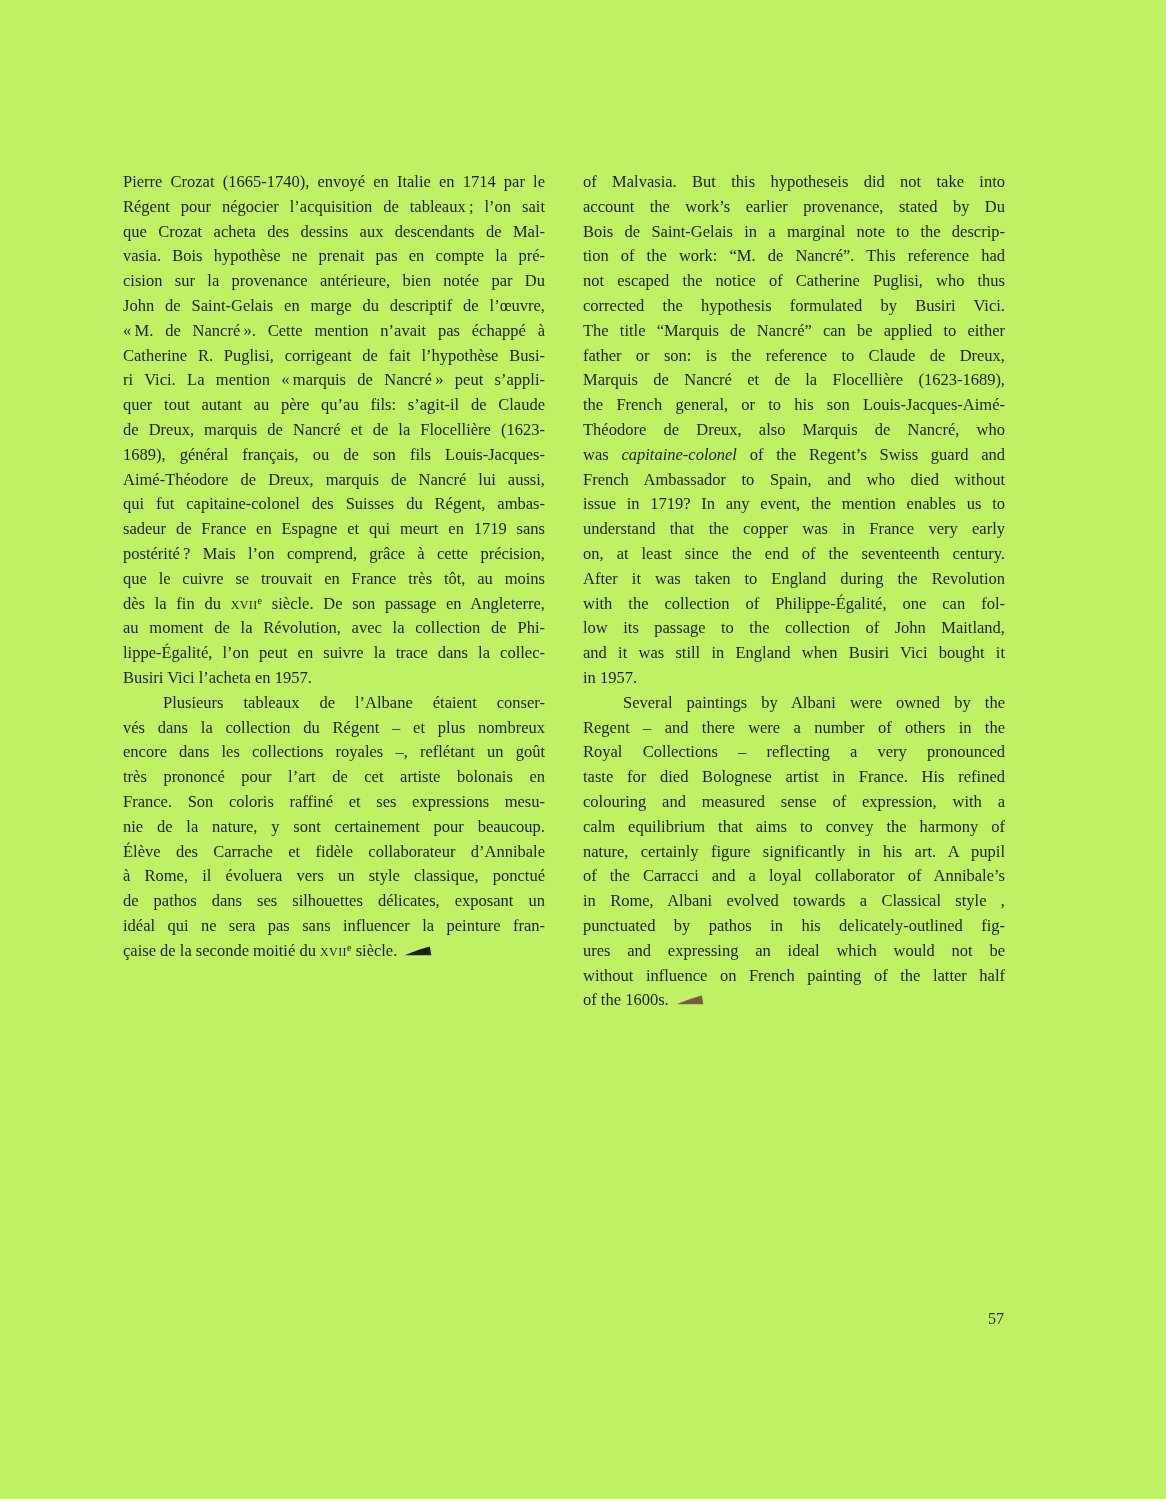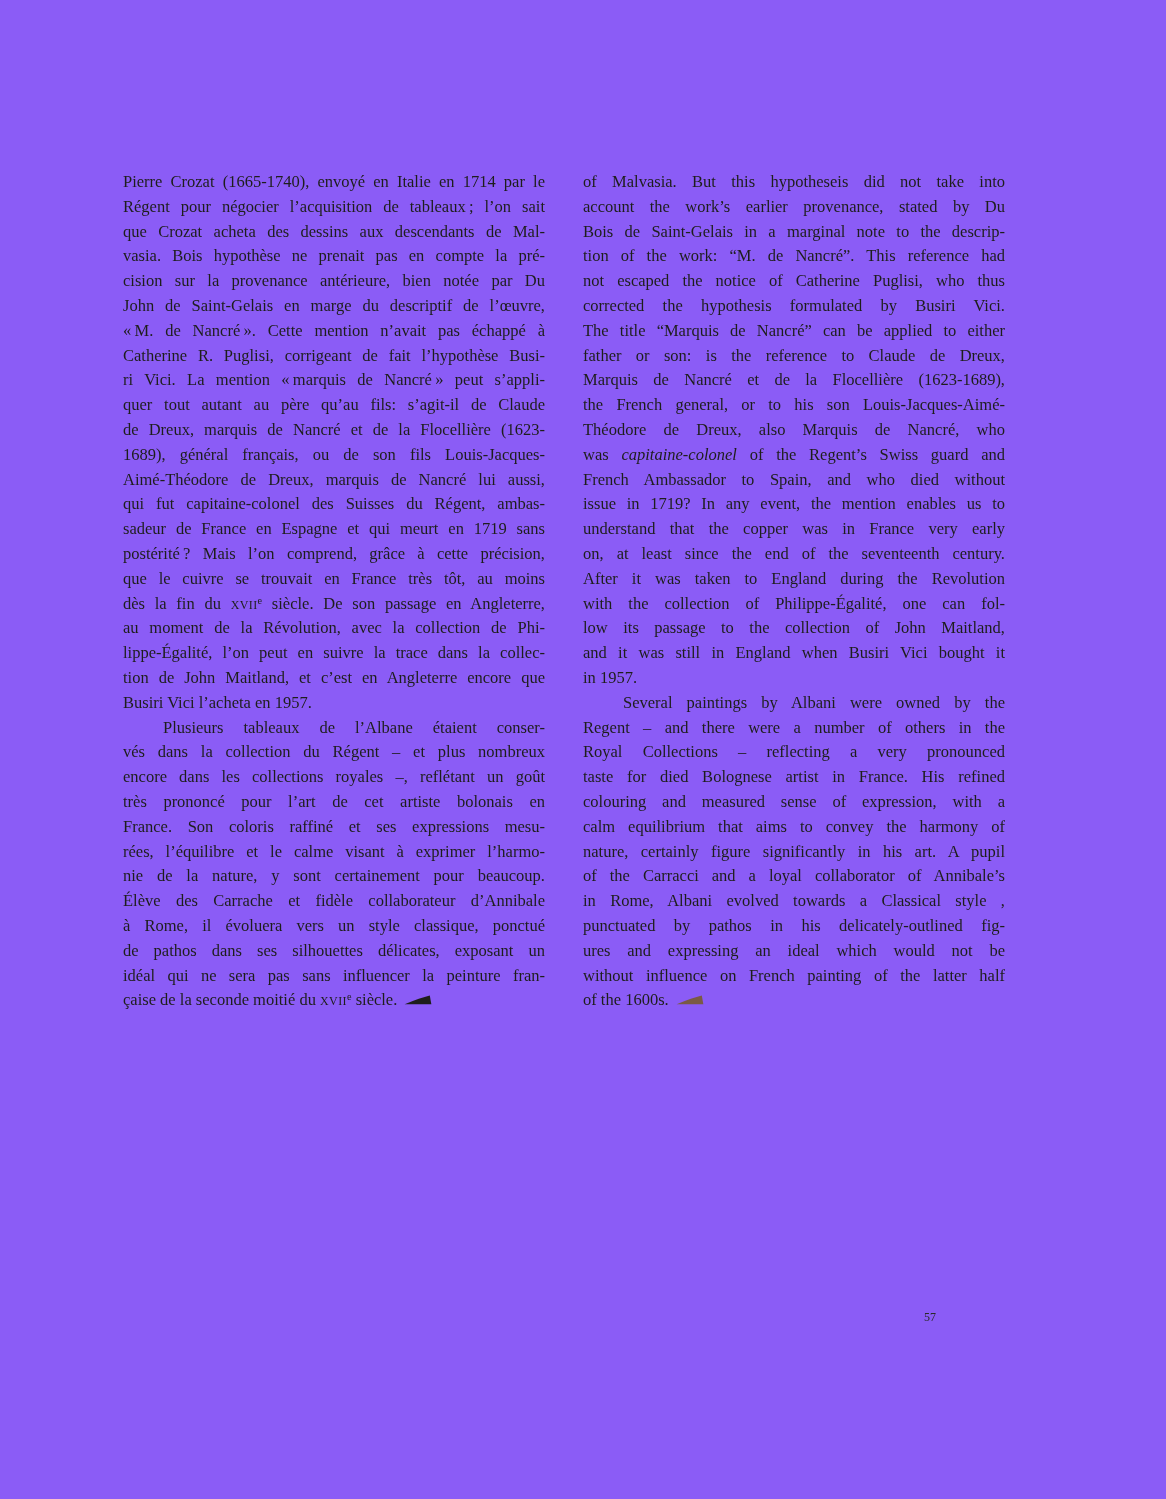--- a/index.html
+++ b/index.html
@@ -4,21 +4,21 @@
 <style>
   html, body {
     margin: 0;
     padding: 0;
     background: #ffffff;
   }
   .page {
     position: relative;
     width: 1166px;
     height: 1499px;
-    background: #8b5cf6;
+    background: #bef264;
     font-family: "Liberation Serif", "DejaVu Serif", serif;
     color: #1e1e1c;
     overflow: hidden;
   }
   .text-area {
     position: absolute;
     left: 123px;
     top: 170px;
     width: 882px;
     display: flex;
@@ -59,25 +59,25 @@
   .ornament {
     display: inline-block;
     margin-left: 3px;
   }
   .ornament svg {
     display: inline-block;
     vertical-align: baseline;
   }
   .page-number {
     position: absolute;
-    left: 924px;
+    left: 964px;
     top: 1310px;
     width: 40px;
-    text-align: left;
-    font-size: 12px;
+    text-align: right;
+    font-size: 16px;
     color: #2a2a28;
   }
 </style>
 </head>
 <body>
 
 <div class="page">
   <div class="text-area">
     <div class="column">
         <div class="paragraph">
@@ -94,30 +94,28 @@
           <div class="line">de Dreux, marquis de Nancré et de la Flocellière (1623-</div>
           <div class="line">1689), général français, ou de son fils Louis-Jacques-</div>
           <div class="line">Aimé-Théodore de Dreux, marquis de Nancré lui aussi,</div>
           <div class="line">qui fut capitaine-colonel des Suisses du Régent, ambas-</div>
           <div class="line">sadeur de France en Espagne et qui meurt en 1719 sans</div>
           <div class="line">postérité ? Mais l’on comprend, grâce à cette précision,</div>
           <div class="line">que le cuivre se trouvait en France très tôt, au moins</div>
           <div class="line">dès la fin du <span class="sc">xvii</span><span class="sup">e</span> siècle. De son passage en Angleterre,</div>
           <div class="line">au moment de la Révolution, avec la collection de Phi-</div>
           <div class="line">lippe-Égalité, l’on peut en suivre la trace dans la collec-</div>
-          <div class="line">tion de John Maitland, et c’est en Angleterre encore que</div>
           <div class="line last">Busiri Vici l’acheta en 1957.</div>
         </div>
         <div class="paragraph">
           <div class="line indent">Plusieurs tableaux de l’Albane étaient conser-</div>
           <div class="line">vés dans la collection du Régent – et plus nombreux</div>
           <div class="line">encore dans les collections royales –, reflétant un goût</div>
           <div class="line">très prononcé pour l’art de cet artiste bolonais en</div>
           <div class="line">France. Son coloris raffiné et ses expressions mesu-</div>
-          <div class="line">rées, l’équilibre et le calme visant à exprimer l’harmo-</div>
           <div class="line">nie de la nature, y sont certainement pour beaucoup.</div>
           <div class="line">Élève des Carrache et fidèle collaborateur d’Annibale</div>
           <div class="line">à Rome, il évoluera vers un style classique, ponctué</div>
           <div class="line">de pathos dans ses silhouettes délicates, exposant un</div>
           <div class="line">idéal qui ne sera pas sans influencer la peinture fran-</div>
           <div class="line last">çaise de la seconde moitié du <span class="sc">xvii</span><span class="sup">e</span> siècle. <span class="ornament"><svg width="28" height="11" viewBox="0 0 34 14">
                 <path d="M0 13 L34 13 L32 2 Q20 5 0 13 Z" fill="#1e1e1c"></path>
               </svg></span></div>
         </div>
       </div>

